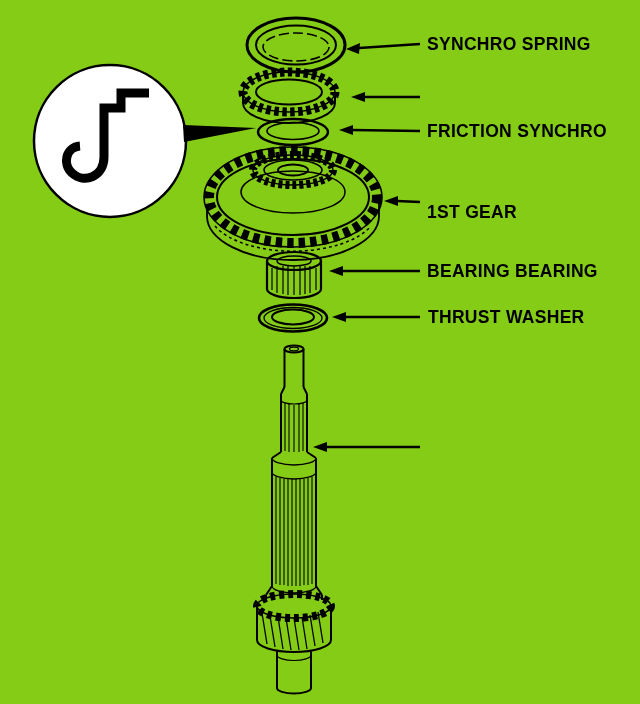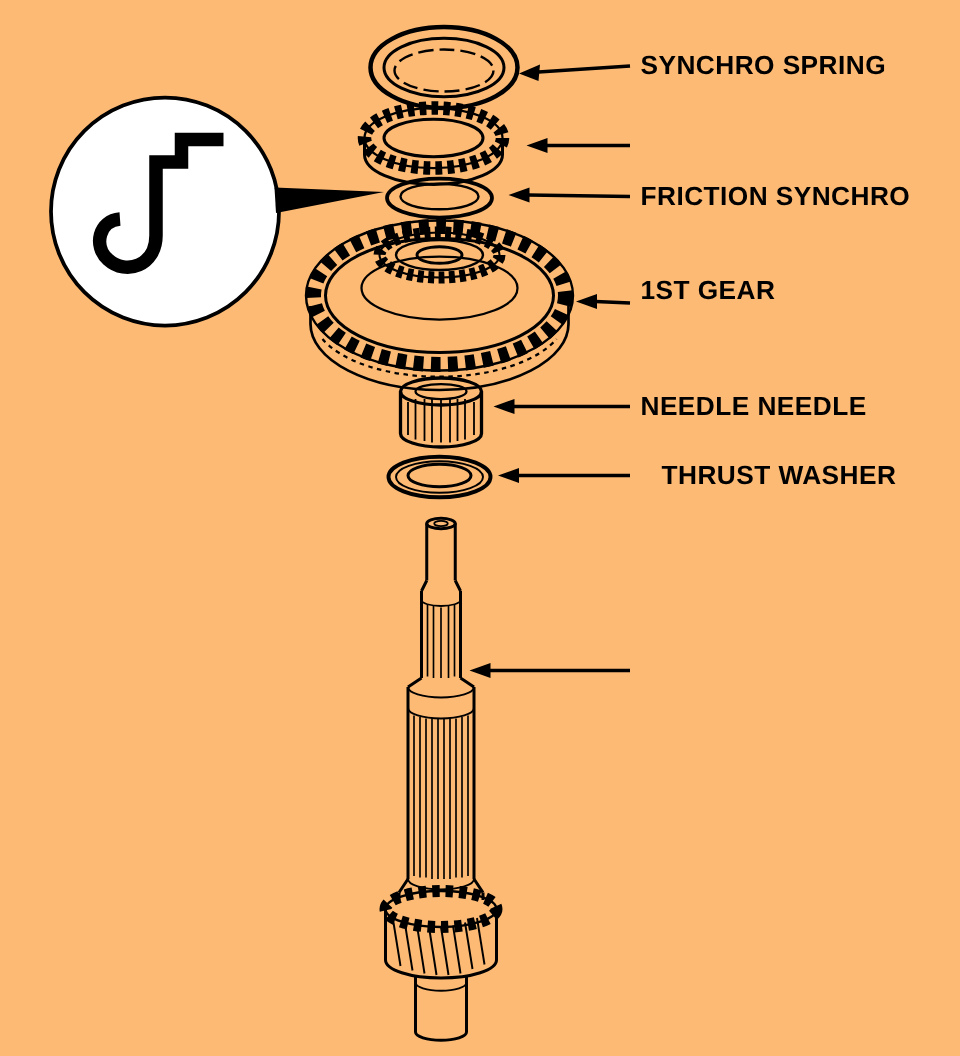--- a/index.html
+++ b/index.html
@@ -4,21 +4,21 @@
 <style>
   html, body {
     margin: 0;
     padding: 0;
     background: #ffffff;
   }
   .stage {
     position: relative;
     width: 640px;
     height: 704px;
-    background: #fdba74;
+    background: #84cc16;
     overflow: hidden;
     font-family: "Liberation Sans", sans-serif;
   }
   .art {
     position: absolute;
     left: 0;
     top: 0;
   }
   .label {
     position: absolute;
@@ -185,16 +185,16 @@
       </g>
       <g>
         <line x1="326" y1="447" x2="420" y2="447"></line>
         <polygon points="313,447 327,442 327,452" fill="#000" stroke="none"></polygon>
       </g>
     </g>
   </svg>
 
   <div class="label" style="left:427px; top:44px">SYNCHRO SPRING</div>
   <div class="label" style="left:427px; top:131px">FRICTION SYNCHRO</div>
-  <div class="label" style="left:427px; top:194px">1ST GEAR</div>
-  <div class="label" style="left:427px; top:271px">NEEDLE NEEDLE</div>
-  <div class="label" style="left:441px; top:317px">THRUST WASHER</div>
+  <div class="label" style="left:427px; top:212px">1ST GEAR</div>
+  <div class="label" style="left:427px; top:271px">BEARING BEARING</div>
+  <div class="label" style="left:428px; top:317px">THRUST WASHER</div>
 </div>
 
 </body></html>

